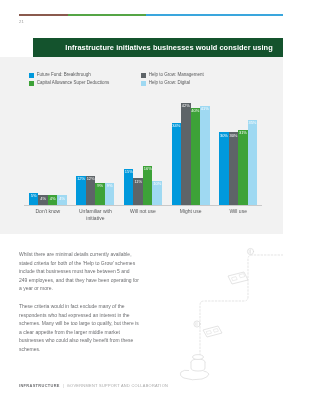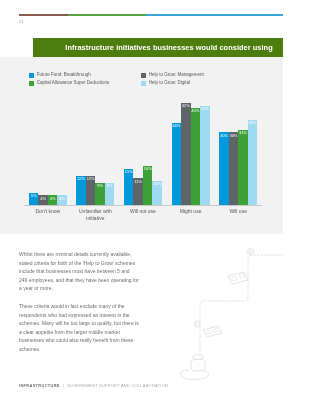--- a/index.html
+++ b/index.html
@@ -52,21 +52,21 @@
     background: #f2f2f2;
   }
 
   
   .title-band {
     position: absolute;
     top: 38px;
     left: 33px;
     width: 272px;
     height: 19px;
-    background: #4d7c0f;
+    background: #14532d;
     display: flex;
     align-items: center;
     justify-content: center;
   }
   .title-band .title-text {
     color: #ffffff;
     font-size: 7.4px;
     font-weight: bold;
     letter-spacing: 0.05px;
     white-space: nowrap;

